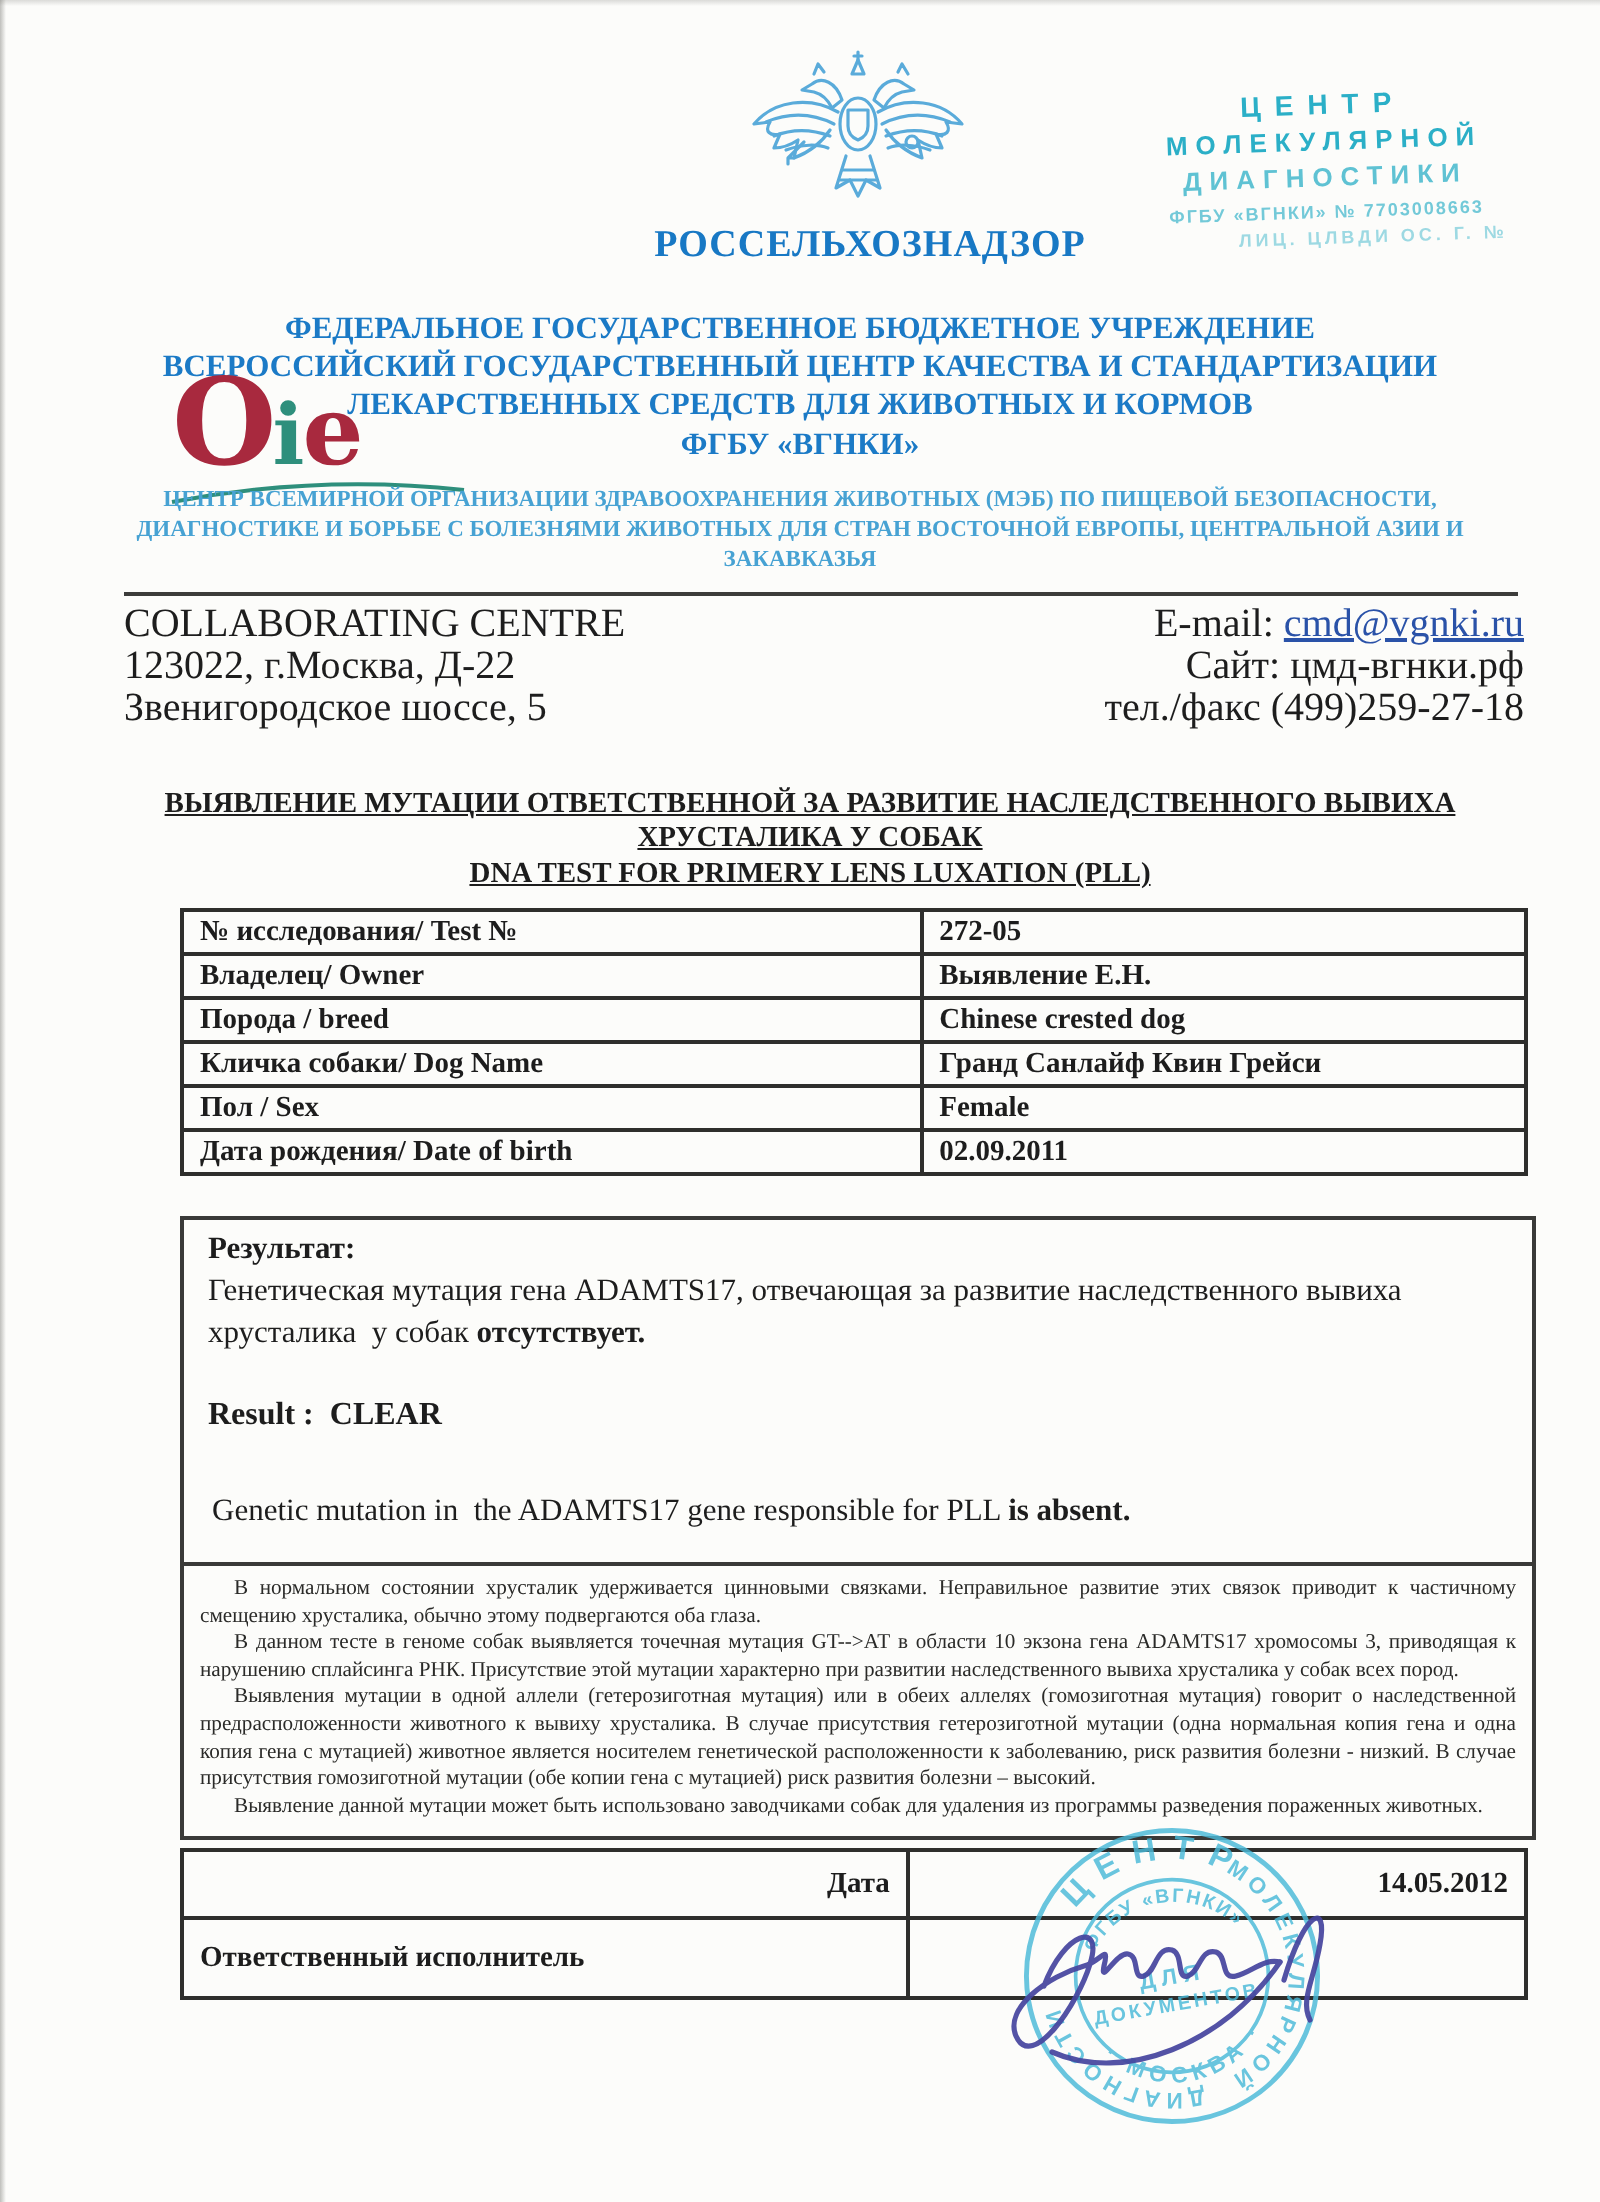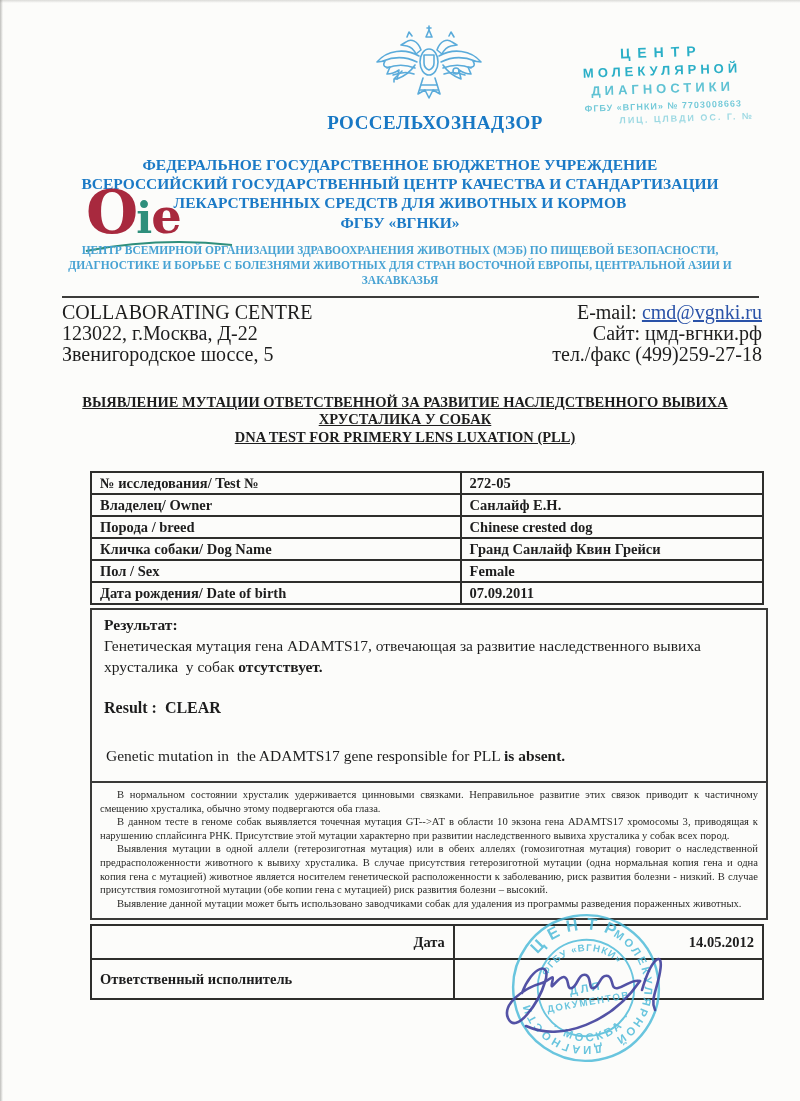--- a/index.html
+++ b/index.html
@@ -56,21 +56,21 @@
   
   .doc-title{
     position:absolute; left:55px; top:394px; width:700px; text-align:center;
     font-weight:bold; font-size:14.5px; line-height:17px;text-decoration:underline;
   }
   .doc-title .en{margin-top:1px;}
 
   
   table.grid{border-collapse:collapse; position:absolute; left:90px; width:674px;}
   table.grid td{border:2px solid #2e2e2c; font-weight:bold; font-size:14.5px; padding:1px 8px; vertical-align:middle;}
-  .info-table{top:454px;margin-top:17px;}
+  .info-table{top:454px;}
   .info-table td{height:18px;}
   .info-table td.c1{width:55%;}
   .footer-table{top:924px;}
   .footer-table td.c1{width:54%;}
   .row-date td{height:30px;text-align:right;}
   .row-exec td{height:36px;}
   .date-value{padding-left:122px !important; font-size:15.5px;}
 
   
   .result-box{
@@ -171,37 +171,37 @@
   </div>
 
   <table class="grid info-table">
     <tbody>
         <tr>
       <td class="c1">№ исследования/ Test №</td>
       <td>272-05</td>
     </tr>
     <tr>
       <td class="c1">Владелец/ Owner</td>
-      <td>Санлайф Е.Н.</td>
+      <td>Выявление Е.Н.</td>
     </tr>
     <tr>
       <td class="c1">Порода / breed</td>
       <td>Chinese crested dog</td>
     </tr>
     <tr>
       <td class="c1">Кличка собаки/ Dog Name</td>
       <td>Гранд Санлайф Квин Грейси</td>
     </tr>
     <tr>
       <td class="c1">Пол / Sex</td>
       <td>Female</td>
     </tr>
     <tr>
       <td class="c1">Дата рождения/ Date of birth</td>
-      <td>07.09.2011</td>
+      <td>02.09.2011</td>
     </tr>
   </tbody>
     </table>
 
   <div class="result-box">
     <div class="result-main">
       <div class="result-heading">Результат:</div>
       <p class="result-para"><span>Генетическая мутация гена ADAMTS17, отвечающая за развитие наследственного вывиха хрусталика  у собак </span><b>отсутствует.</b></p>
       <p class="result-en-line">Result :  CLEAR</p>
       <p class="result-en-para"><span>Genetic mutation in  the ADAMTS17 gene responsible for PLL </span><b>is absent.</b></p>

